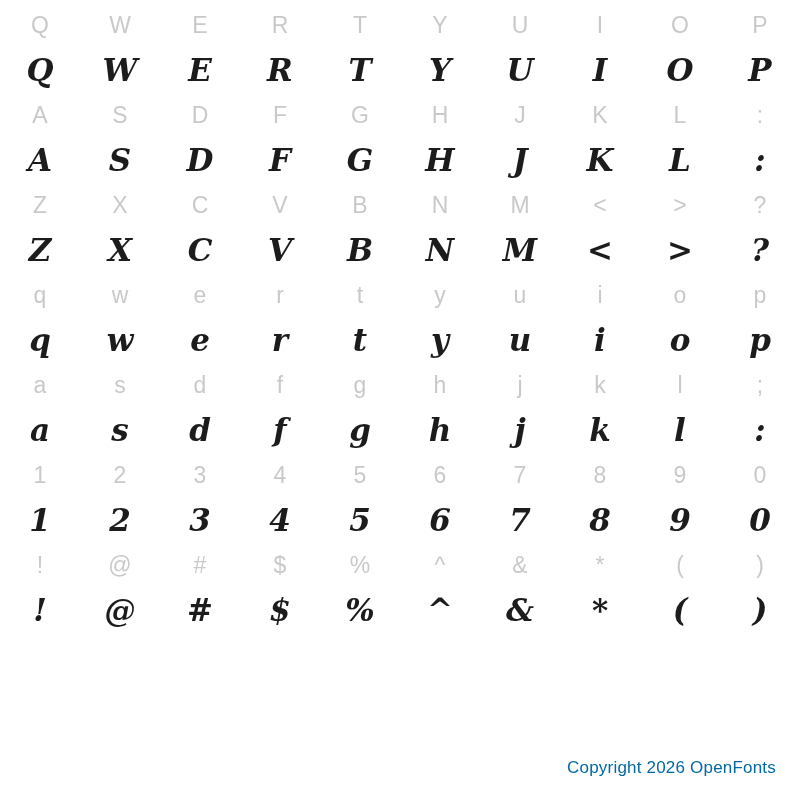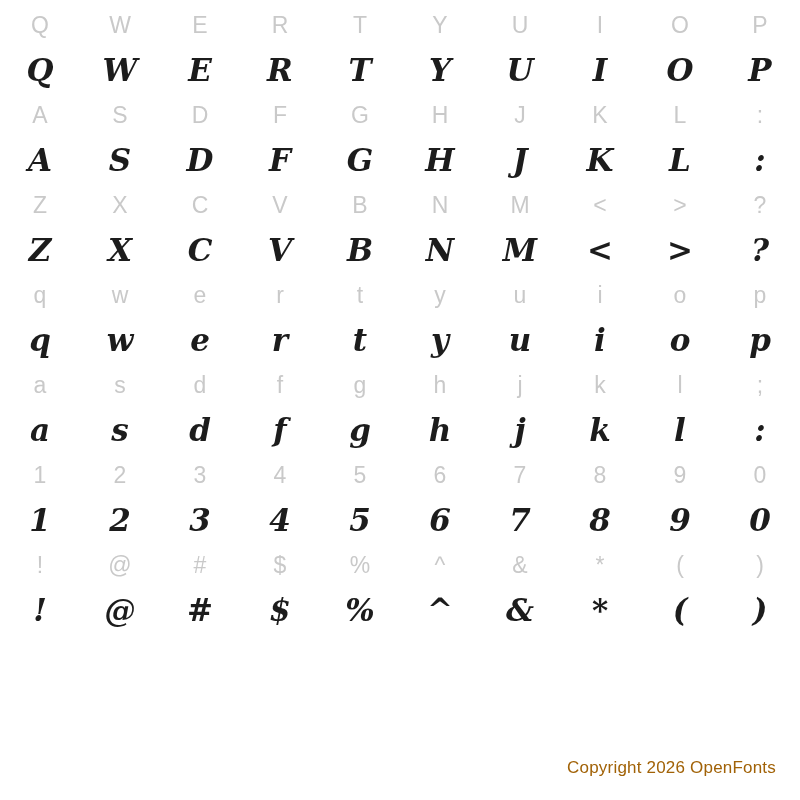--- a/index.html
+++ b/index.html
@@ -61,21 +61,21 @@
     font-weight: 700;
     font-style: italic;
     letter-spacing: 0;
   }
 
   .footer {
     position: absolute;
     right: 24px;
     bottom: 22px;
     font-size: 17px;
-    color: #a16207;
+    color: #0369a1;
     font-family: "Liberation Sans", sans-serif;
     letter-spacing: 0.2px;
   }
 </style>
 </head>
 <body>
 
 <div id="sheet">
   <div id="grid-root">
       <div class="grid row-key" style="top: 3px;">

